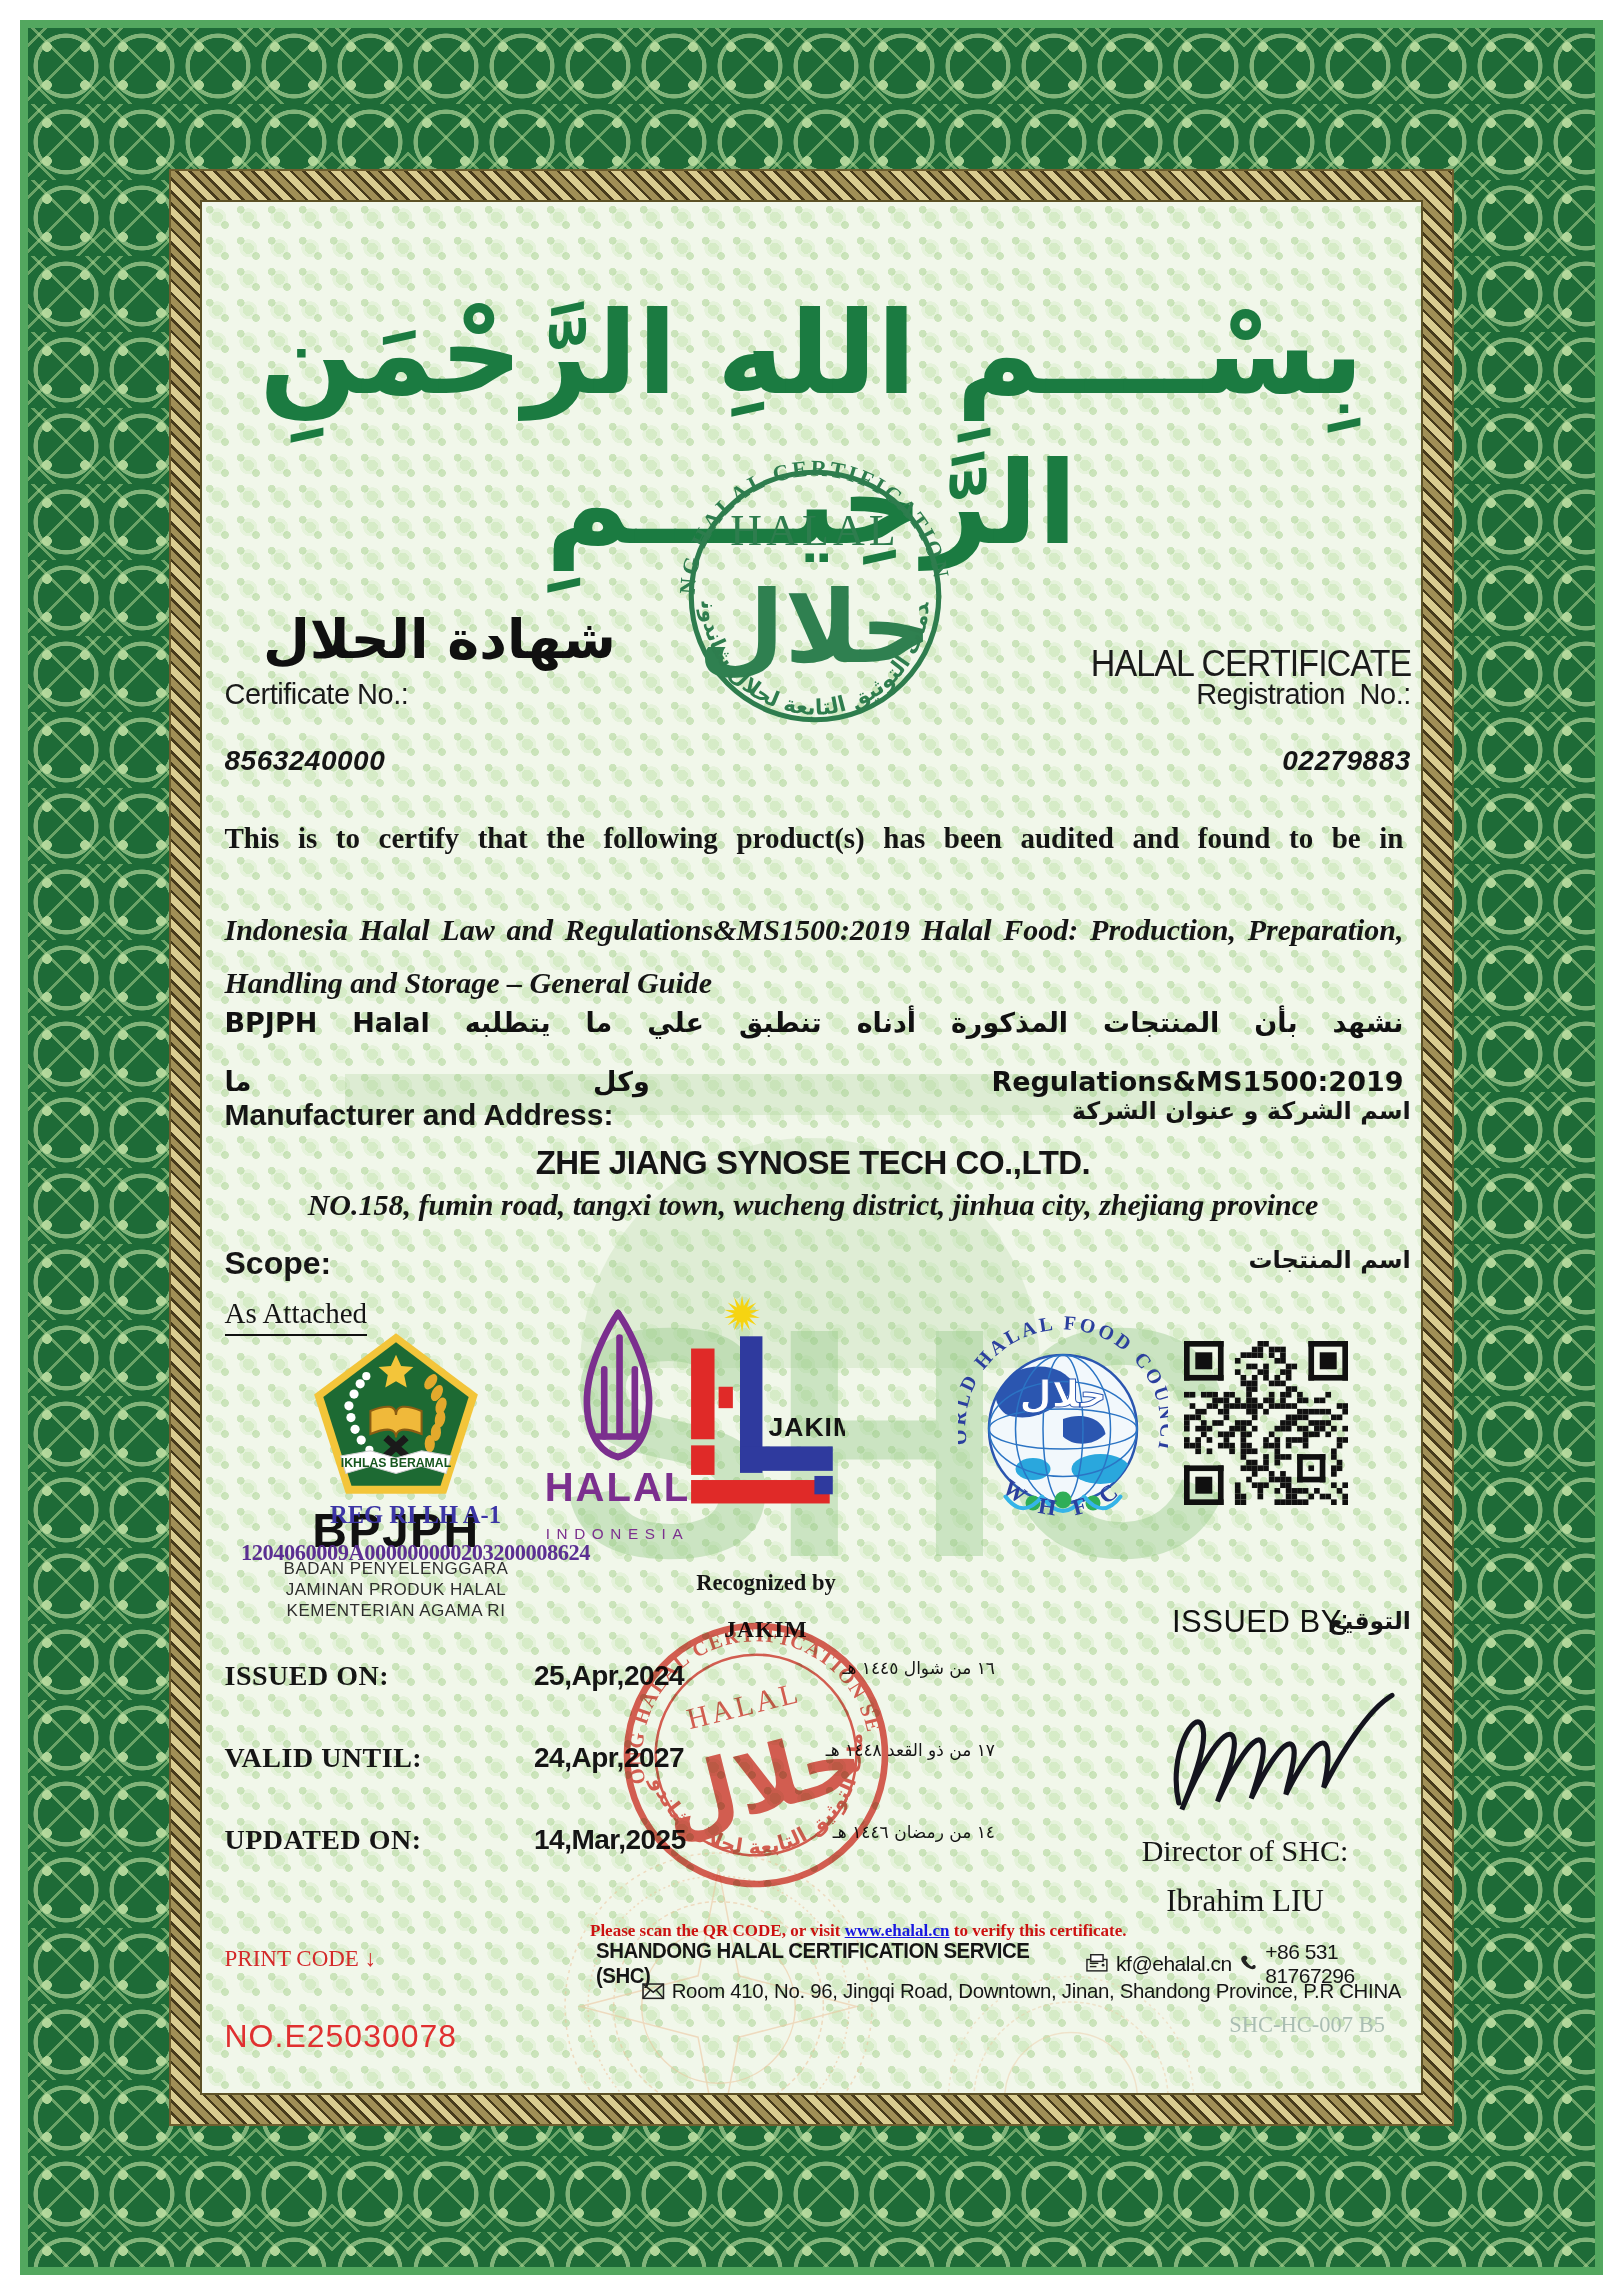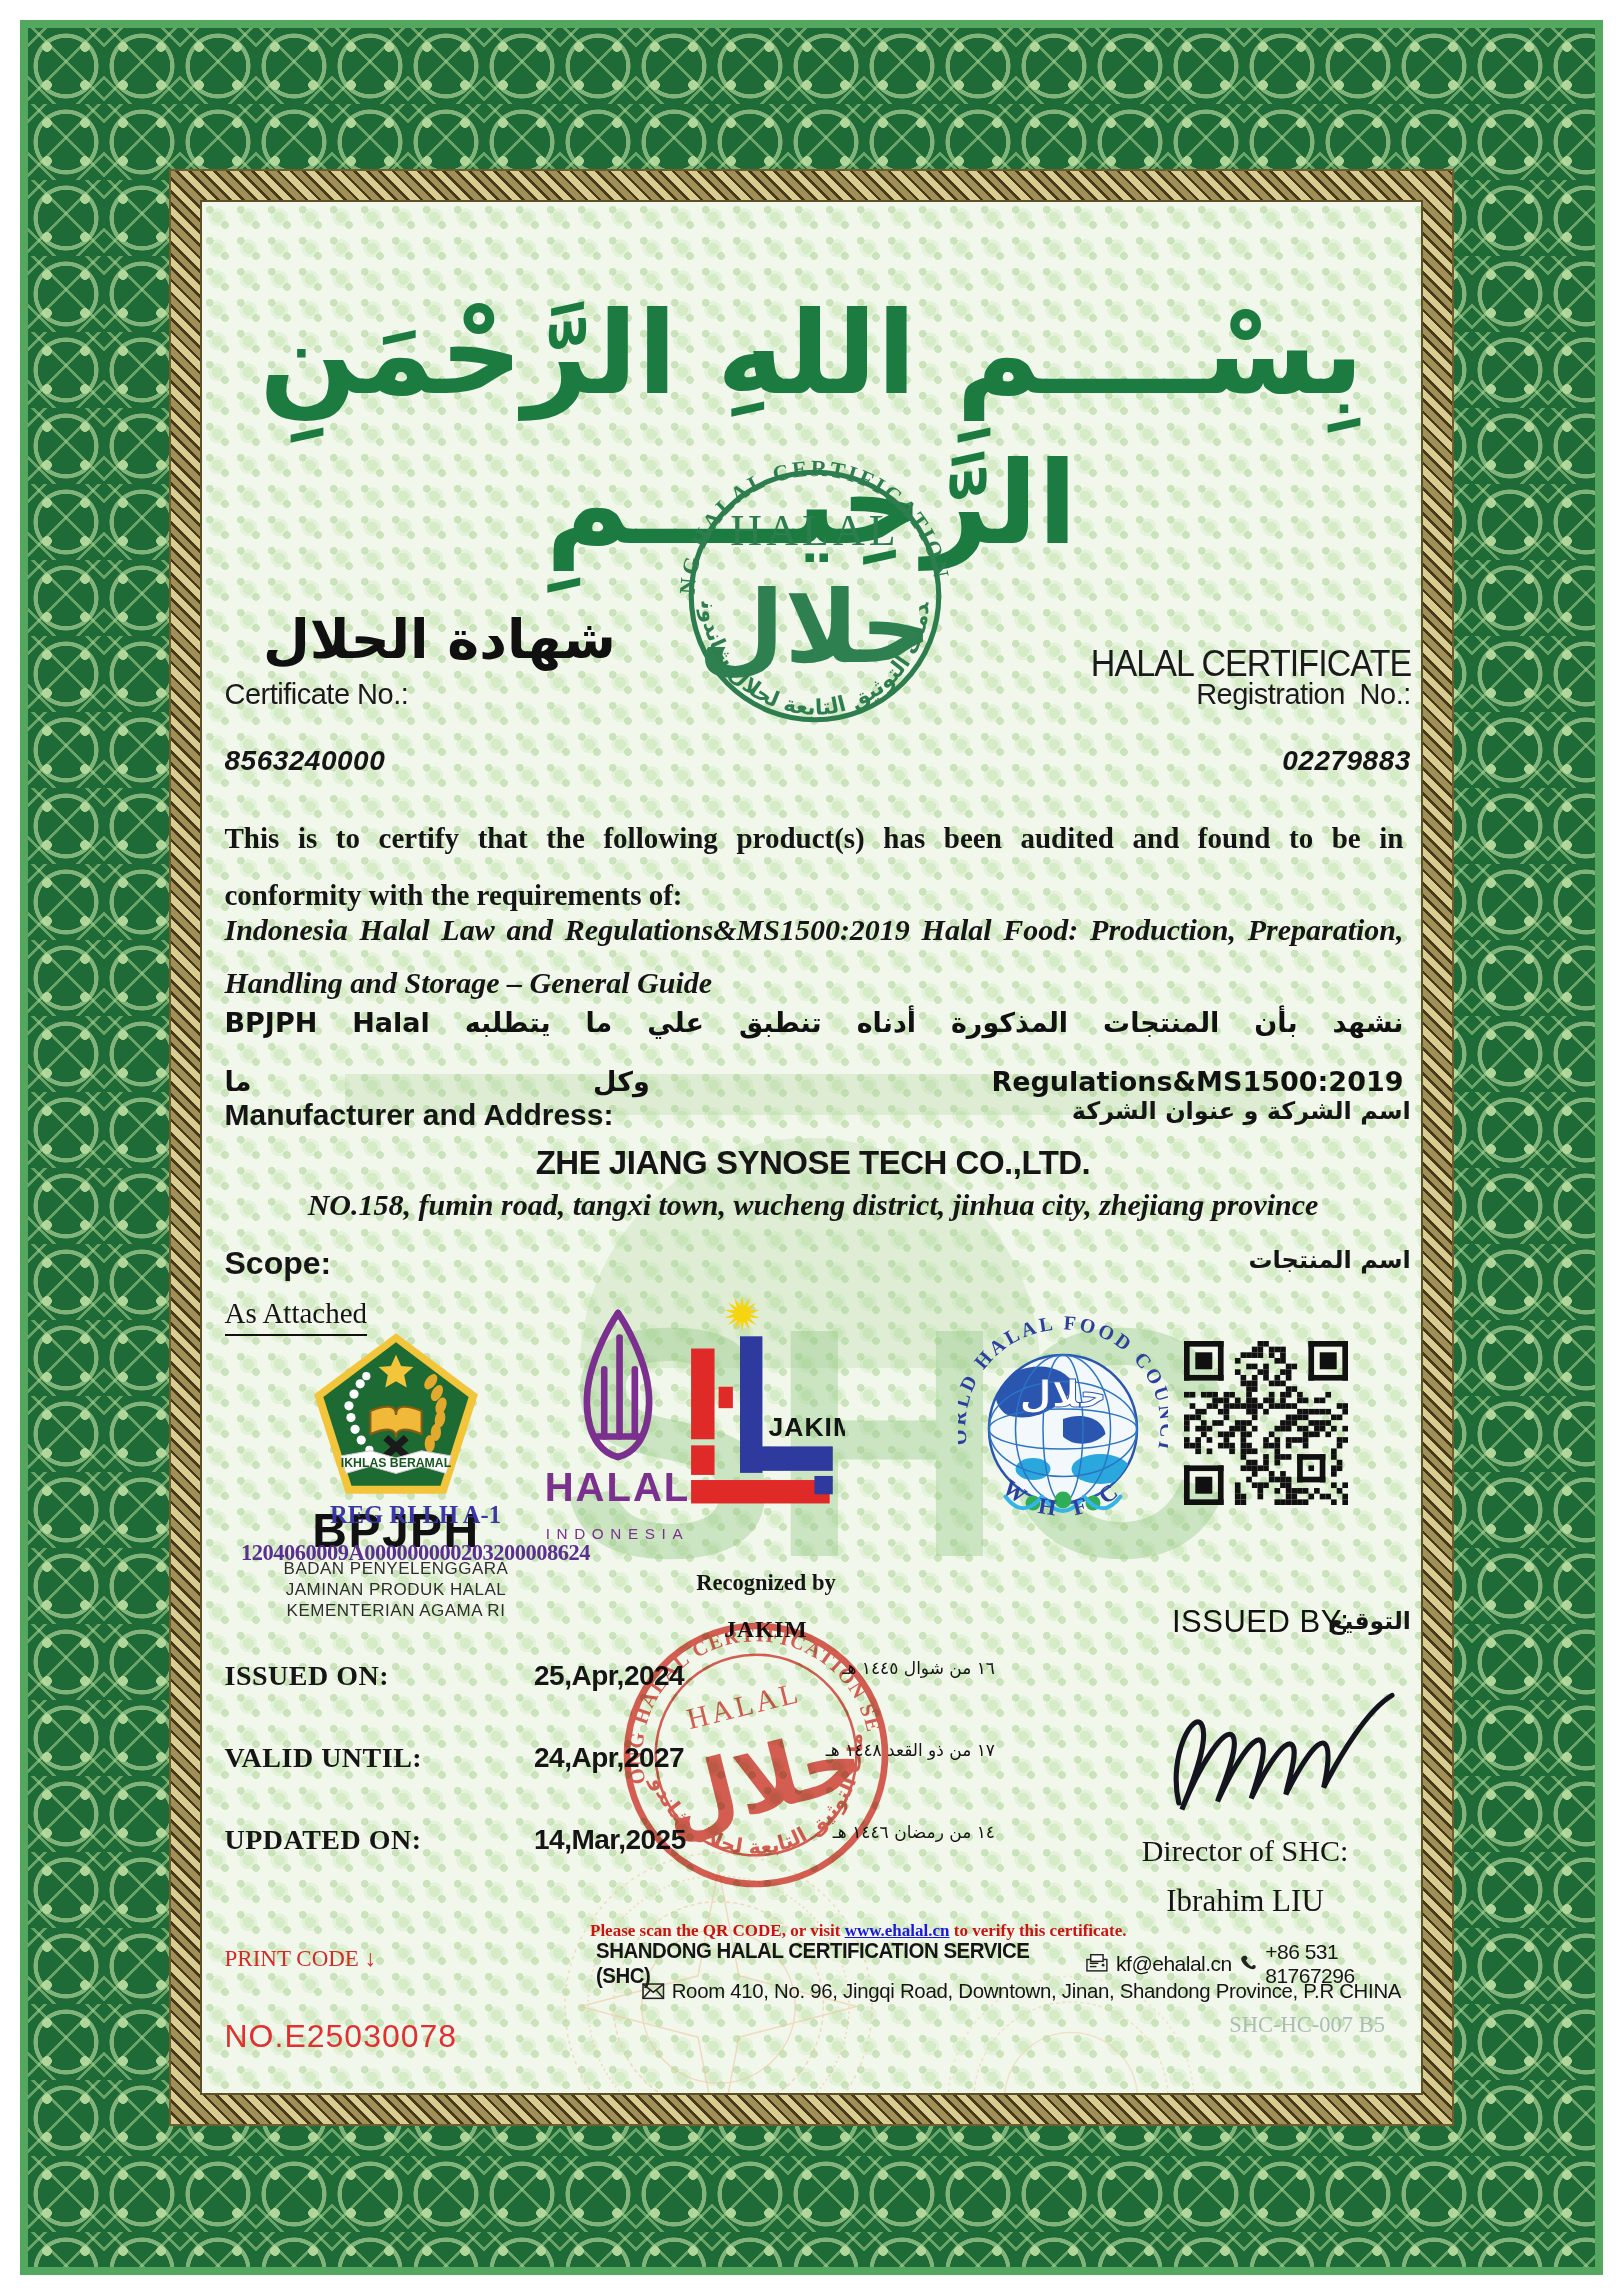--- a/index.html
+++ b/index.html
@@ -137,21 +137,20 @@
 
     <div class="abs title-en sans">HALAL CERTIFICATE</div>
 
     <div class="abs lbl sans" style="left:22.5px;top:476px;">Certificate No.:</div>
     <div class="abs lbl sans" style="right:10.2px;top:476px;word-spacing:7.2px;">Registration  No.:</div>
     <div class="abs num sans" style="left:22.5px;top:543px;">8563240000</div>
     <div class="abs num sans" style="right:10.2px;top:543px;">02279883</div>
 
     <div class="abs certify serif">
       <div class="justify">This is to certify that the following product(s) has been audited and found to be in</div>
-      <div>conformity with the requirements of:</div>
     </div>
 
     <div class="abs standards serif">
       <div class="justify">Indonesia Halal Law and Regulations&amp;MS1500:2019 Halal Food: Production, Preparation,</div>
       <div>Handling and Storage – General Guide</div>
     </div>
 
     <div class="abs arabic-par ar">
       <div class="justify" dir="rtl">نشهد بأن المنتجات المذكورة أدناه تنطبق علي ما يتطلبه BPJPH Halal Regulations&amp;MS1500:2019 وكل ما</div>
     </div>

